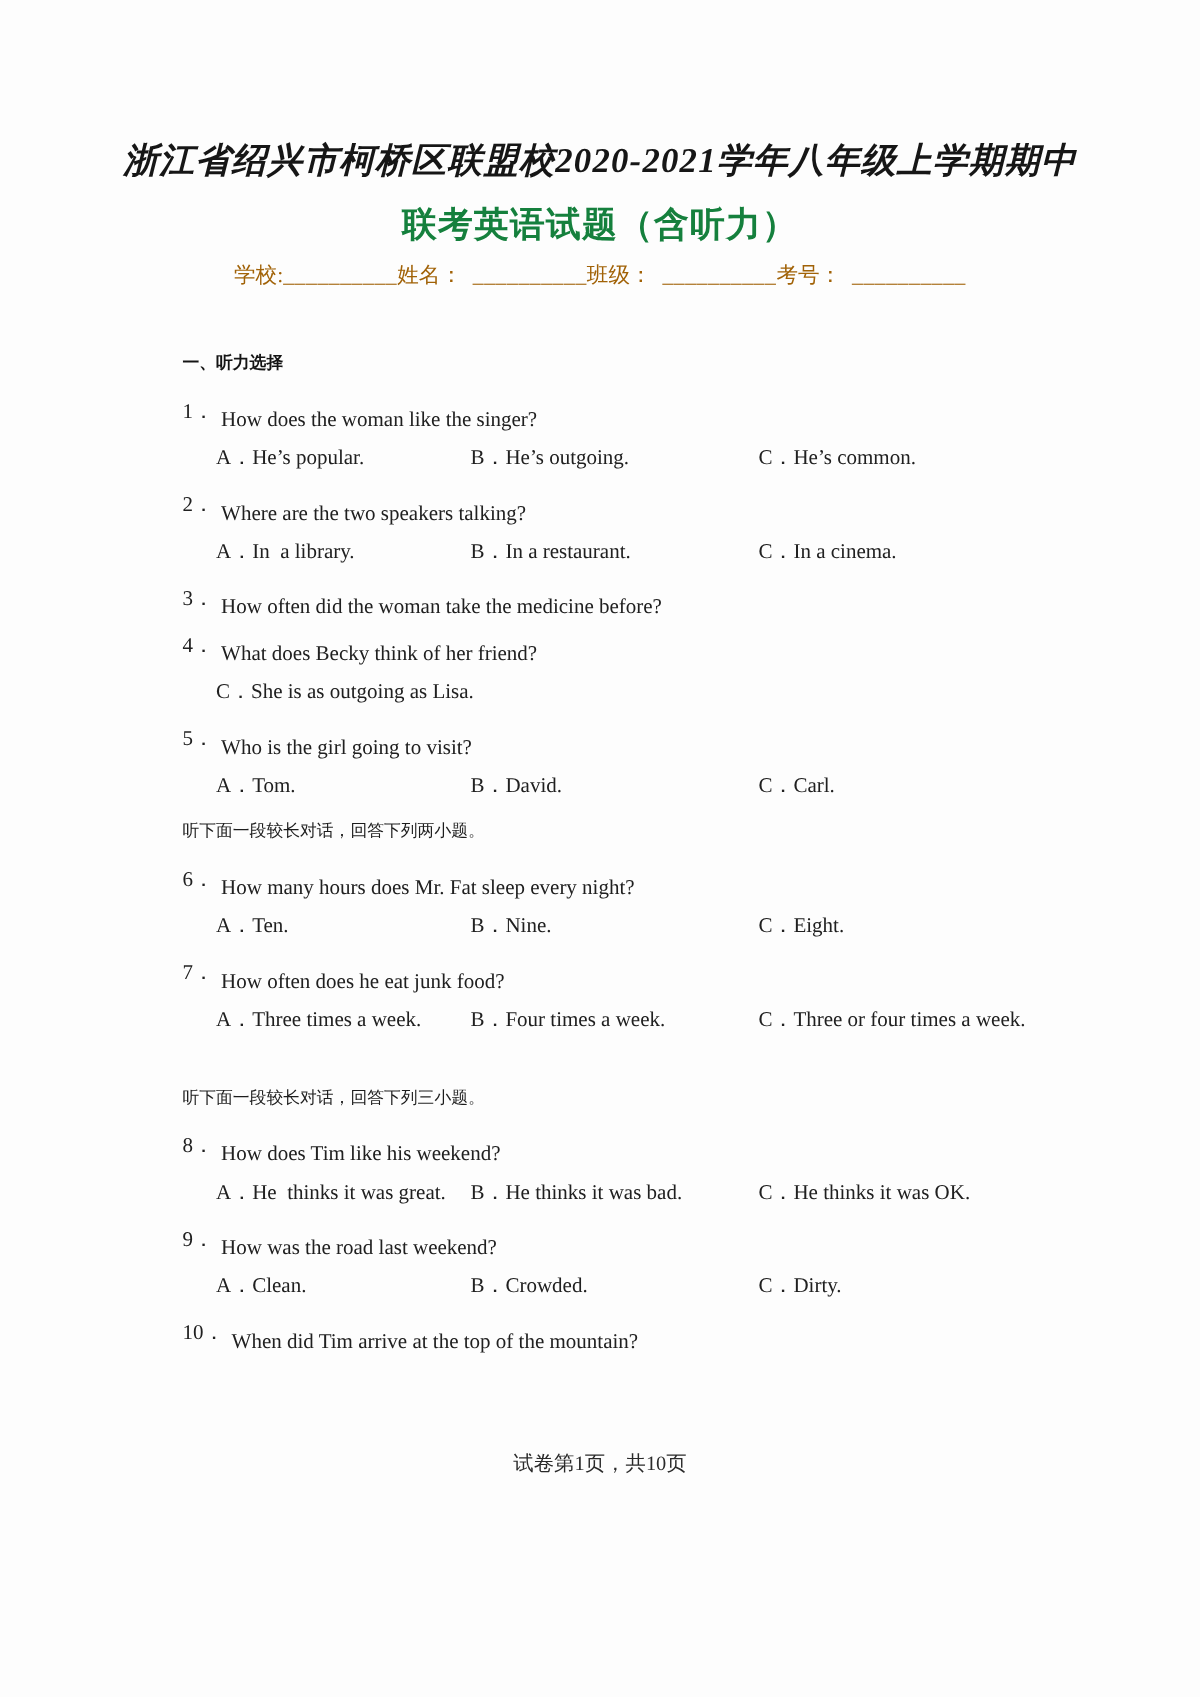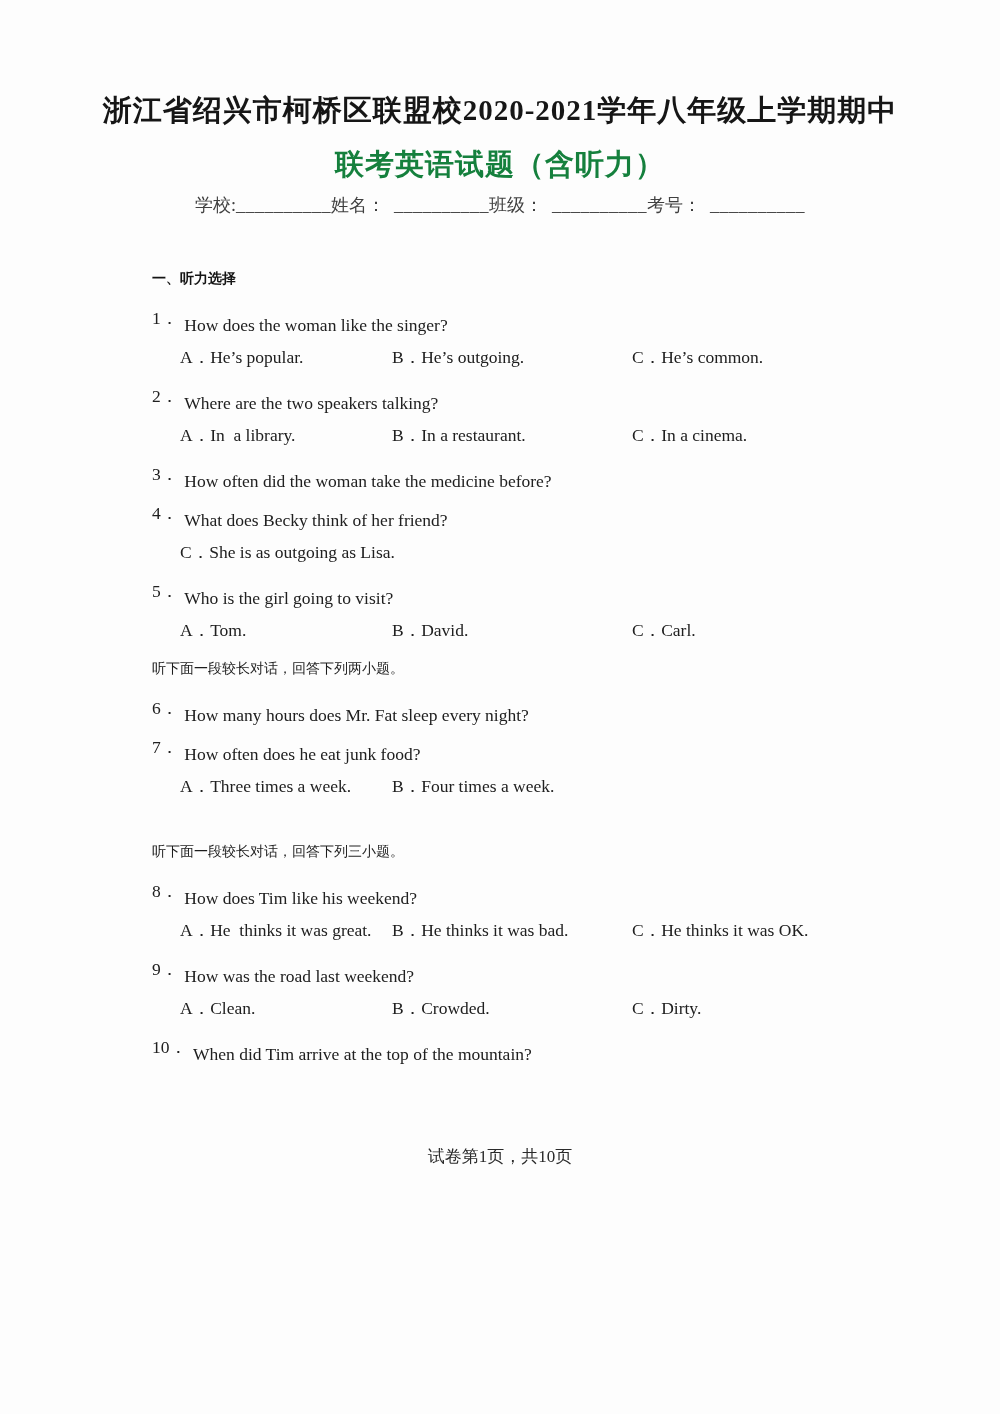--- a/index.html
+++ b/index.html
@@ -12,44 +12,45 @@
   .page {
     position: relative;
     width: 1000px;
     height: 1414px;
     background: #fdfdfd;
     overflow: hidden;
   }
   
   .title1 {
     margin: 0;
-    padding-top: 92px;
+    padding-top: 116px;
     text-align: center;
     font-size: 29px;
     font-weight: 700;
     line-height: 36px;
     letter-spacing: 1px;
     color: #161616;
+    font-style: italic;
   }
   .title2 {
     margin: 0;
     padding-top: 18px;
     text-align: center;
     font-size: 29px;
     font-weight: 700;
     line-height: 36px;
     letter-spacing: 1px;
     color: #15803d;
   }
   .info-line {
     padding-top: 11px;
     text-align: center;
     font-size: 18px;
     line-height: 24px;
-    color: #404040;
+    color: #a16207;
   }
   .info-field { display: inline; }
   .info-label { font-weight: 400; }
   .blank { letter-spacing: 0.5px; }
   .blank.gap { padding-left: 9px; }
   
   .content {
     margin: 42px 110px 0 152px;
     font-size: 17.5px;
     color: #202020;
@@ -143,28 +144,34 @@
       <span class="opt optB">B．David.</span>
       <span class="opt optC">C．Carl.</span>
     </div>
 
     <div class="row zh-line">听下面一段较长对话，回答下列两小题。</div>
 
     <div class="row q">
       <span class="qnum">6．</span>
       <span class="qtext">How many hours does Mr. Fat sleep every night?</span>
     </div>
+    <div class="row opts">
+      <span class="opt optA">A．Ten.</span>
+      <span class="opt optB">B．Nine.</span>
+      <span class="opt optC">C．Eight.</span>
+    </div>
 
     <div class="row q">
       <span class="qnum">7．</span>
       <span class="qtext">How often does he eat junk food?</span>
     </div>
     <div class="row opts">
       <span class="opt optA">A．Three times a week.</span>
       <span class="opt optB">B．Four times a week.</span>
+      <span class="opt optC">C．Three or four times a week.</span>
     </div>
 
     <div class="row zh-line extra-gap">听下面一段较长对话，回答下列三小题。</div>
 
     <div class="row q">
       <span class="qnum">8．</span>
       <span class="qtext">How does Tim like his weekend?</span>
     </div>
     <div class="row opts">
       <span class="opt optA">A．He  thinks it was great.</span>

